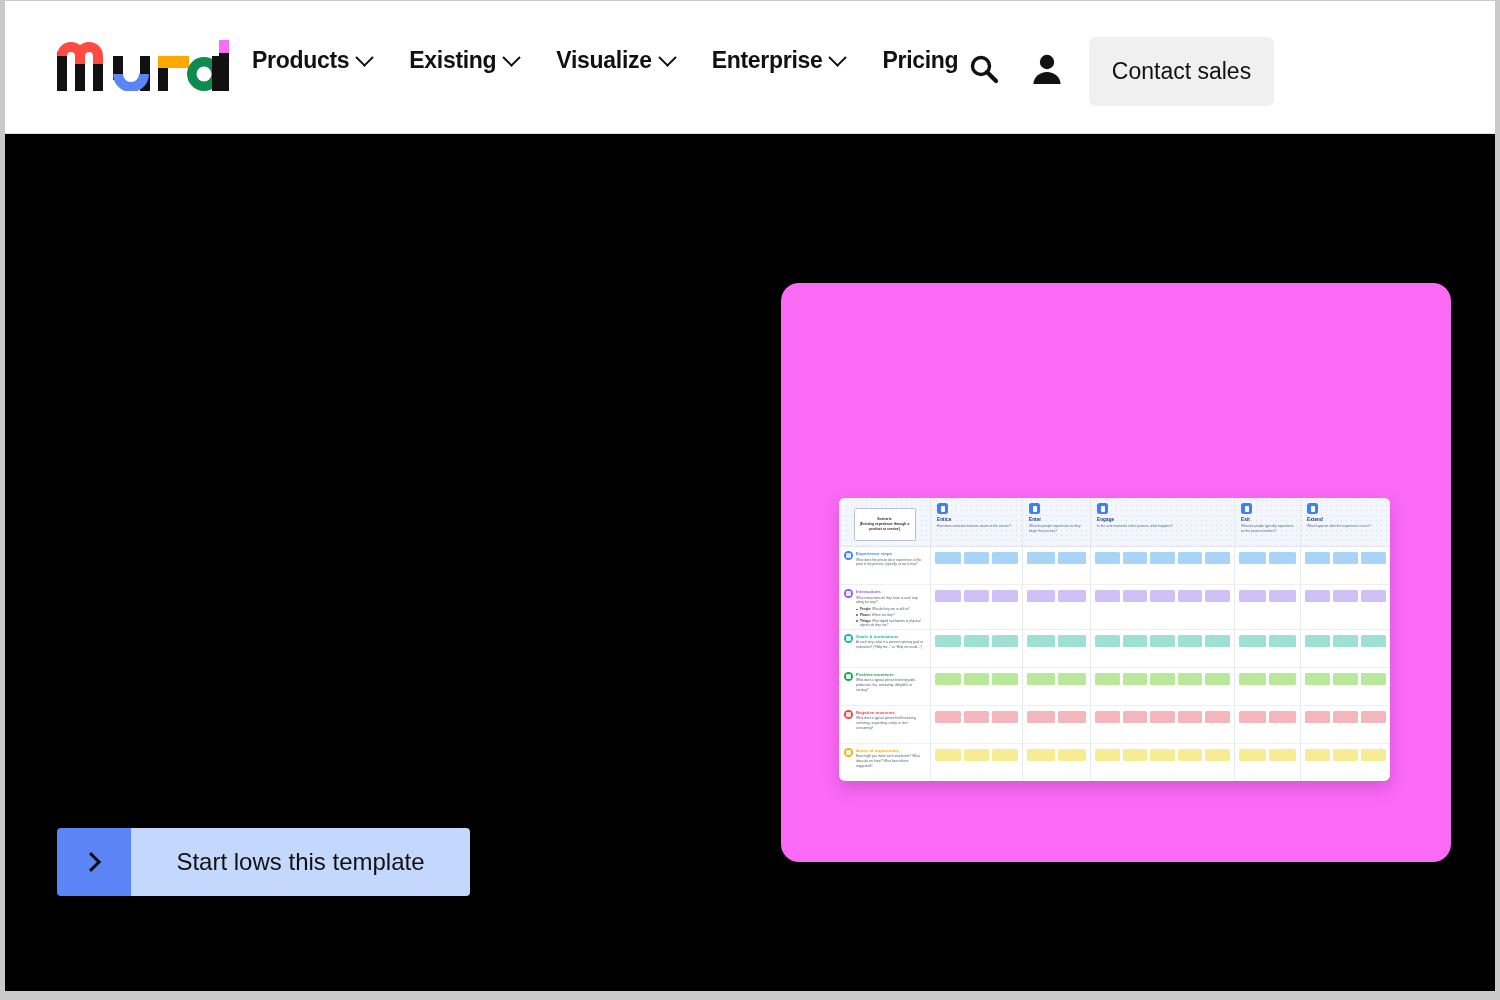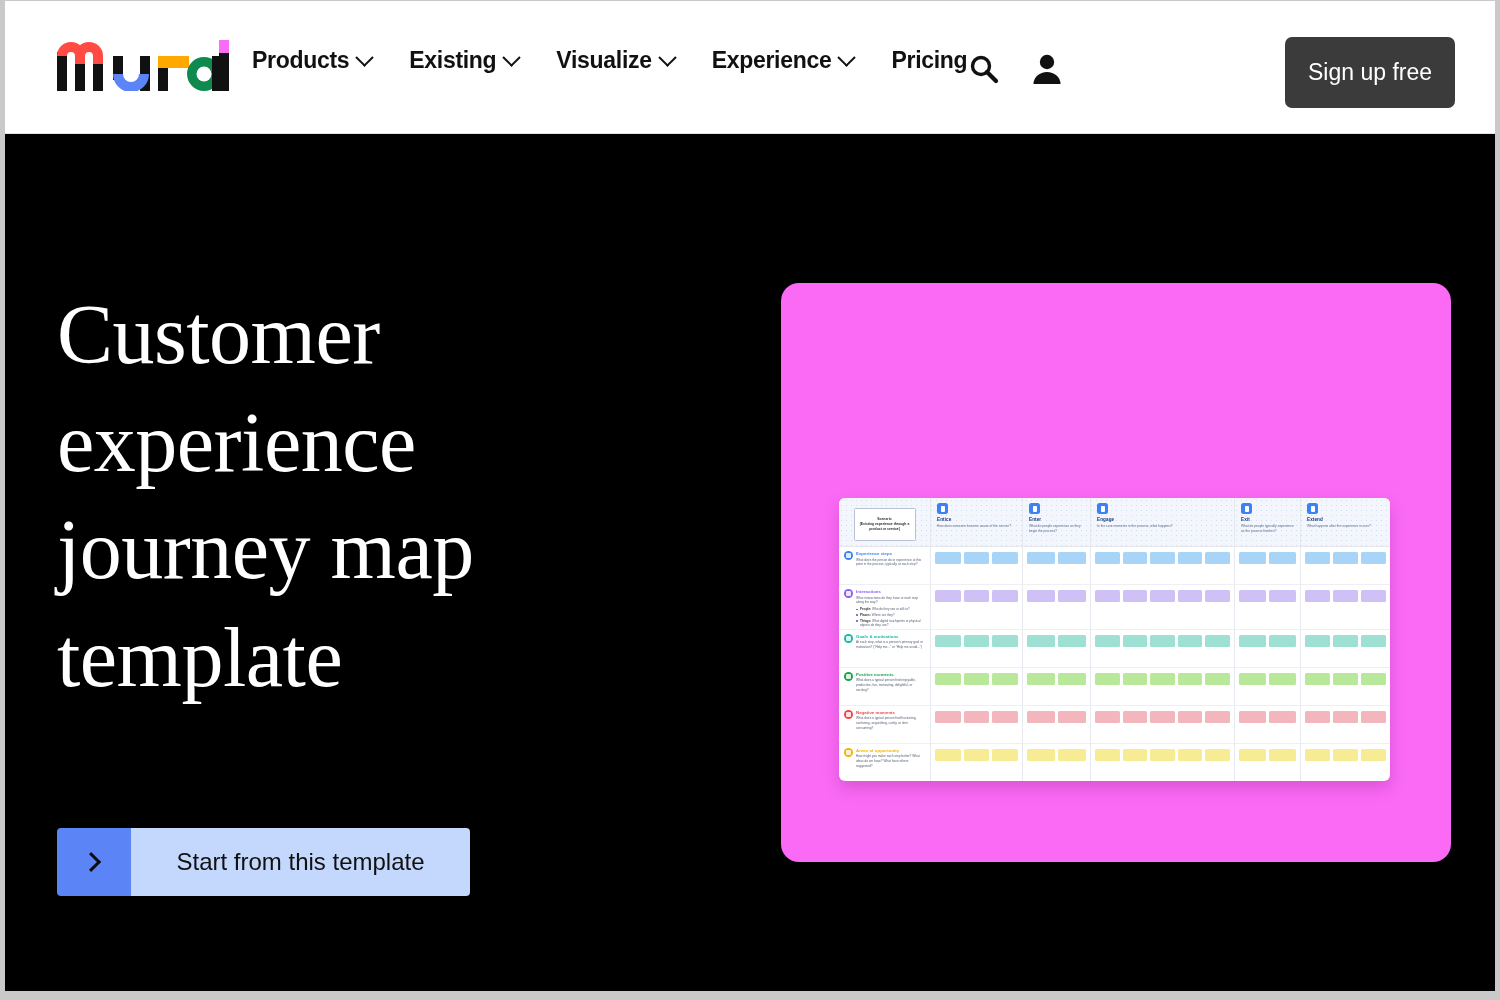--- a/index.html
+++ b/index.html
@@ -264,21 +264,21 @@
       </div>
       <div class="nav-item">
         <span class="label">Existing</span>
         <span class="chev"></span>
       </div>
       <div class="nav-item">
         <span class="label">Visualize</span>
         <span class="chev"></span>
       </div>
       <div class="nav-item">
-        <span class="label">Experience</span>
+        <span class="label">Enterprise</span>
         <span class="chev"></span>
       </div>
       <div class="nav-item no-chev">
         <span class="label">Pricing</span>
       </div>
     </div>
 
     <div class="search-icon">
       <svg width="32" height="32" viewBox="0 0 32 32">
         <circle cx="13" cy="13" r="8.5" fill="none" stroke="#111" stroke-width="3.4"></circle>
@@ -286,32 +286,31 @@
       </svg>
     </div>
 
     <div class="user-icon">
       <svg width="36" height="36" viewBox="0 0 36 36">
         <circle cx="18" cy="11" r="7.2" fill="#111"></circle>
         <path d="M4.5 33 A13.5 12 0 0 1 31.5 33 Z" fill="#111"></path>
       </svg>
     </div>
 
-    <button class="btn-signup">Sign up free</button>
+    <button class="btn-contact">Contact sales</button>
   </div>
 
   <div class="hero">
 
-    <h1 class="hero-title">Customer experience journey map template</h1>
 
     <div class="cta">
       <div class="cta-arrow">
         <span class="ca"></span>
       </div>
-      <div class="cta-body">Start from this template</div>
+      <div class="cta-body">Start lows this template</div>
     </div>
 
     <div class="preview-wrap">
       <div class="board">
 
         <div class="board-head">
           <div class="hcell scenario-cell" style="width:92px;">
             <div class="scenario-box">
               <div>
                 <div>Scenario</div>

